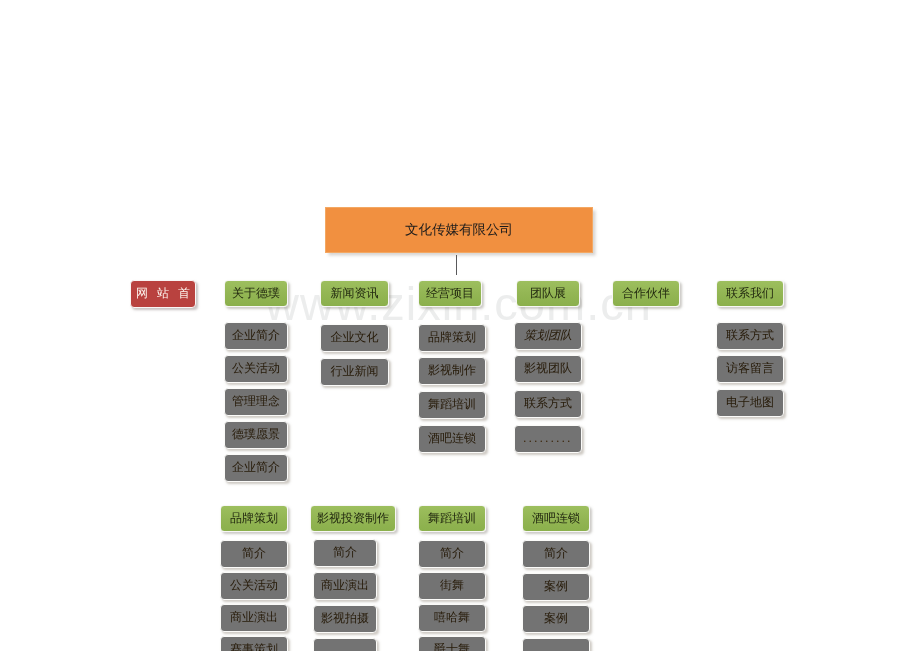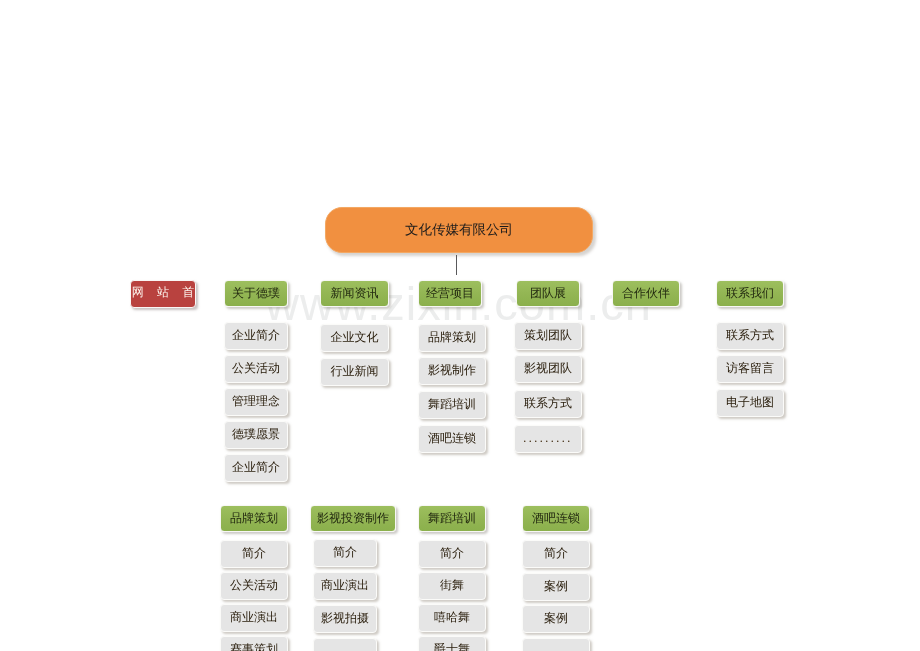--- a/index.html
+++ b/index.html
@@ -48,21 +48,21 @@
     border-radius: 4px;
     z-index: 2;
   }
 
   
   .node.root {
     left: 325px;
     top: 207px;
     width: 268px;
     height: 46px;
-    border-radius: 17px;
+    border-radius: 0;
     background: #f19040;
     border: 1.6px solid #f3a863;
     box-shadow: 2.5px 2.5px 3px rgba(120,110,100,0.30);
     font-size: 13.5px;
     color: #1b1b1b;
     font-weight: normal;
   }
   .node.root::before{
     content:"";
     position:absolute;
@@ -75,21 +75,21 @@
   .node.green {
     background: linear-gradient(180deg, #9dbf5e 0%, #92b553 55%, #8bb04c 100%);
     border: 1.4px solid #f7f7f5;
     box-shadow: 2px 2px 2.5px rgba(120,115,105,0.38);
     color: #232a10;
     font-size: 12px;
   }
 
   
   .node.orange {
-    background: #e5e5e5;
+    background: #737373;
     border: 1.4px solid #fbfbf9;
     box-shadow: 2px 2px 2.5px rgba(125,115,100,0.38);
     color: #261a08;
     font-size: 12px;
   }
 
   
   .node.red {
     background: #b9423f;
     border: 1.4px solid #faf6f5;
@@ -119,41 +119,41 @@
 <body>
 
 <div id="canvas">
 
   <div class="watermark">www.zixin.com.cn</div>
 
   <div class="node root">文化传媒有限公司</div>
 
   <div class="connector" style="left:456px; top:255px; height:20px;"></div>
 
-  <div class="node red" style="left:130px; top:280px; width:66px; height:28px;font-family:Liberation Mono, monospace;">网 站 首</div>
+  <div class="node red" style="left:130px; top:280px; width:66px; height:28px;">网 站 首</div>
 
   <div class="node green" style="left:224px; top:280px; width:64px; height:27px;">关于德璞</div>
   <div class="node orange" style="left:224px; top:322px; width:64px; height:28px;">企业简介</div>
   <div class="node orange" style="left:224px; top:355px; width:64px; height:28px;">公关活动</div>
   <div class="node orange" style="left:224px; top:388px; width:64px; height:28px;font-family:Liberation Serif, serif;">管理理念</div>
   <div class="node orange" style="left:224px; top:421px; width:64px; height:28px;">德璞愿景</div>
   <div class="node orange" style="left:224px; top:454px; width:64px; height:28px;">企业简介</div>
 
   <div class="node green" style="left:320px; top:280px; width:69px; height:27px;">新闻资讯</div>
   <div class="node orange" style="left:320px; top:324px; width:69px; height:28px;">企业文化</div>
   <div class="node orange" style="left:320px; top:358px; width:69px; height:28px;">行业新闻</div>
 
   <div class="node green" style="left:418px; top:280px; width:64px; height:27px;">经营项目</div>
   <div class="node orange" style="left:418px; top:324px; width:68px; height:28px;">品牌策划</div>
   <div class="node orange" style="left:418px; top:357px; width:68px; height:28px;">影视制作</div>
   <div class="node orange" style="left:418px; top:391px; width:68px; height:28px;">舞蹈培训</div>
   <div class="node orange" style="left:418px; top:425px; width:68px; height:28px;">酒吧连锁</div>
 
   <div class="node green" style="left:516px; top:280px; width:64px; height:27px;">团队展</div>
-  <div class="node orange" style="left:514px; top:322px; width:68px; height:28px;">策划团队</div>
+  <div class="node orange" style="left:514px; top:322px; width:68px; height:28px;font-style:italic;">策划团队</div>
   <div class="node orange" style="left:514px; top:355px; width:68px; height:28px;">影视团队</div>
   <div class="node orange" style="left:514px; top:390px; width:68px; height:28px;">联系方式</div>
   <div class="node orange dots" style="left:514px; top:425px; width:68px; height:28px;">.........</div>
 
   <div class="node green" style="left:612px; top:280px; width:68px; height:27px;">合作伙伴</div>
 
   <div class="node green" style="left:716px; top:280px; width:68px; height:27px;">联系我们</div>
   <div class="node orange" style="left:716px; top:322px; width:68px; height:28px;">联系方式</div>
   <div class="node orange" style="left:716px; top:355px; width:68px; height:28px;">访客留言</div>
   <div class="node orange" style="left:716px; top:389px; width:68px; height:28px;">电子地图</div>

